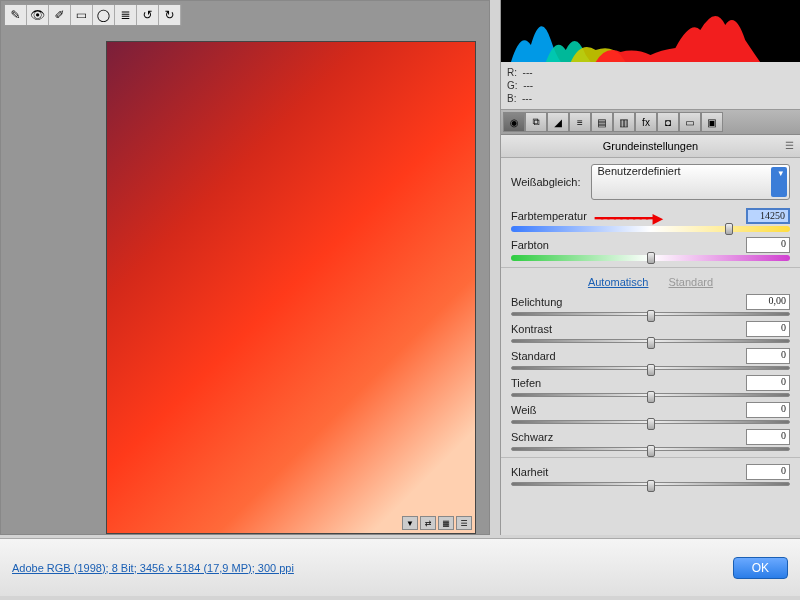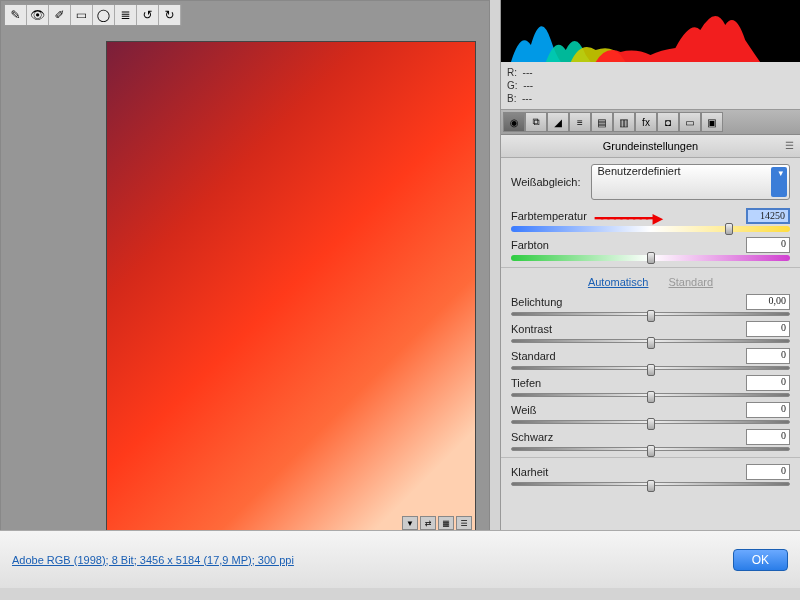--- a/index.html
+++ b/index.html
@@ -36,21 +36,21 @@
   .slider-track { height:6px; border-radius:3px; position:relative; margin-bottom:4px; }
   .slider-track .thumb { position:absolute; top:-3px; width:8px; height:12px; background:linear-gradient(#eee,#aaa); border:1px solid #666; border-radius:2px; transform:translateX(-50%);}
   .track-temp { background: linear-gradient(90deg,#3a7bff 0%,#fff 50%,#ffdd40 100%); }
   .track-tint { background: linear-gradient(90deg,#2ecc40 0%,#fff 50%,#d040d0 100%); }
   .track-gray { background: linear-gradient(90deg,#777,#eee,#777); border:1px solid #888; height:4px;}
   .arrow-red { color:#e00; font-size:14px; letter-spacing:-2px; position:absolute; }
   .auto-row { display:flex; justify-content:center; gap:20px; margin:8px 0 6px 0; font-size:11px; }
   .auto-row .link { color:#1a5fb4; text-decoration:underline; cursor:pointer; }
   .auto-row .disabled { color:#999; text-decoration:underline; }
   hr.sep { border:none; border-top:1px solid #bbb; margin:6px -10px; }
-  .footer { position:absolute; bottom:12px; left:0; right:0; height:58px; background:linear-gradient(#f5f5f5,#e0e0e0); border-top:1px solid #aaa; display:flex; align-items:center; padding:0 12px; }
+  .footer { position:absolute; bottom:4px; left:0; right:0; height:58px; background:linear-gradient(#f5f5f5,#e0e0e0); border-top:1px solid #aaa; display:flex; align-items:center; padding:0 12px; }
   .footer .info { color:#1a5fb4; text-decoration:underline; font-size:11px; }
   .footer .spacer { flex:1; }
   .footer button { height:22px; padding:0 18px; font-size:12px; border-radius:4px; border:1px solid #999; margin-left:8px; }
   .footer .cancel { background:linear-gradient(#fff,#e5e5e5); }
   .footer .ok { background:linear-gradient(#6aa9ff,#2a7de8); color:#fff; border-color:#1a5fb4; }
 </style>
 </head>
 <body>
 
 <div class="main-left-frame">

